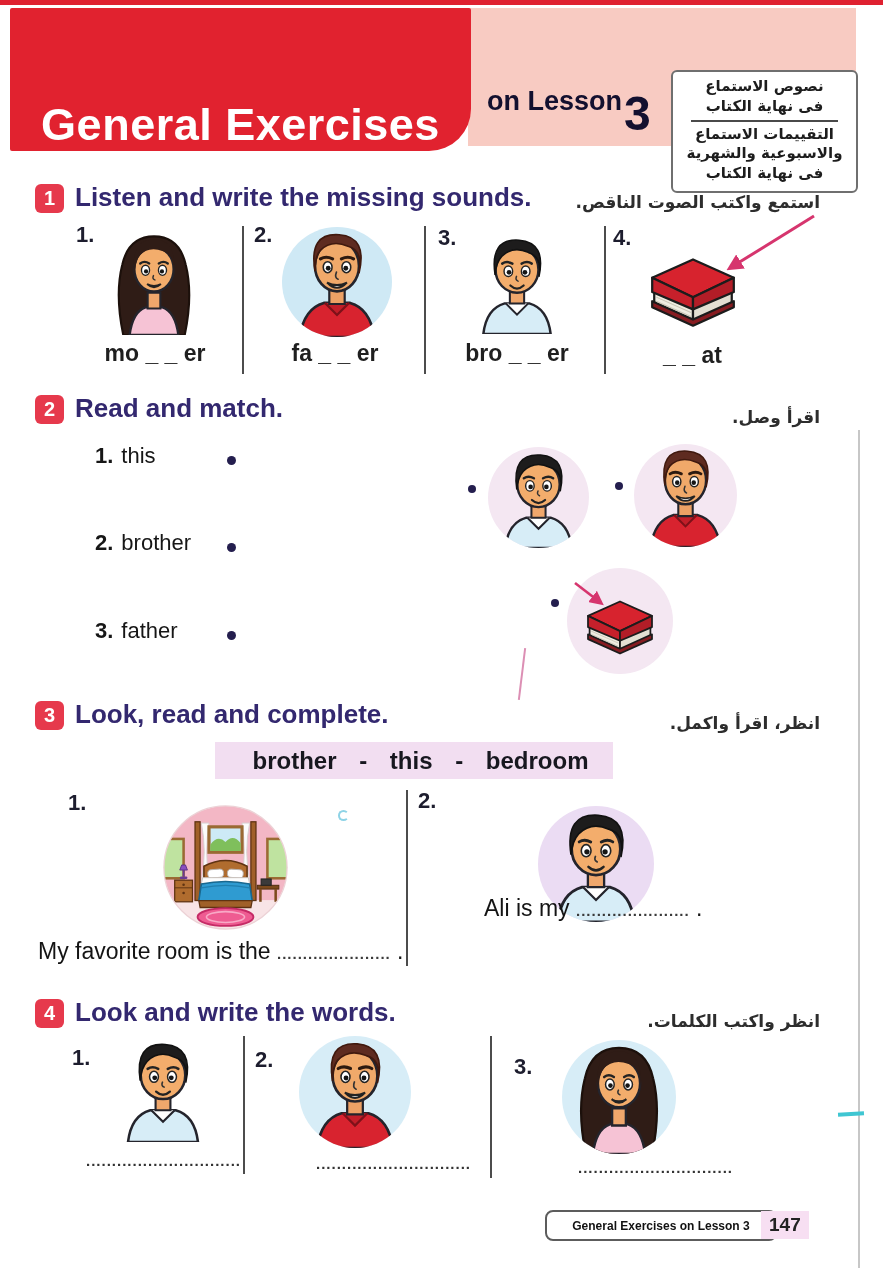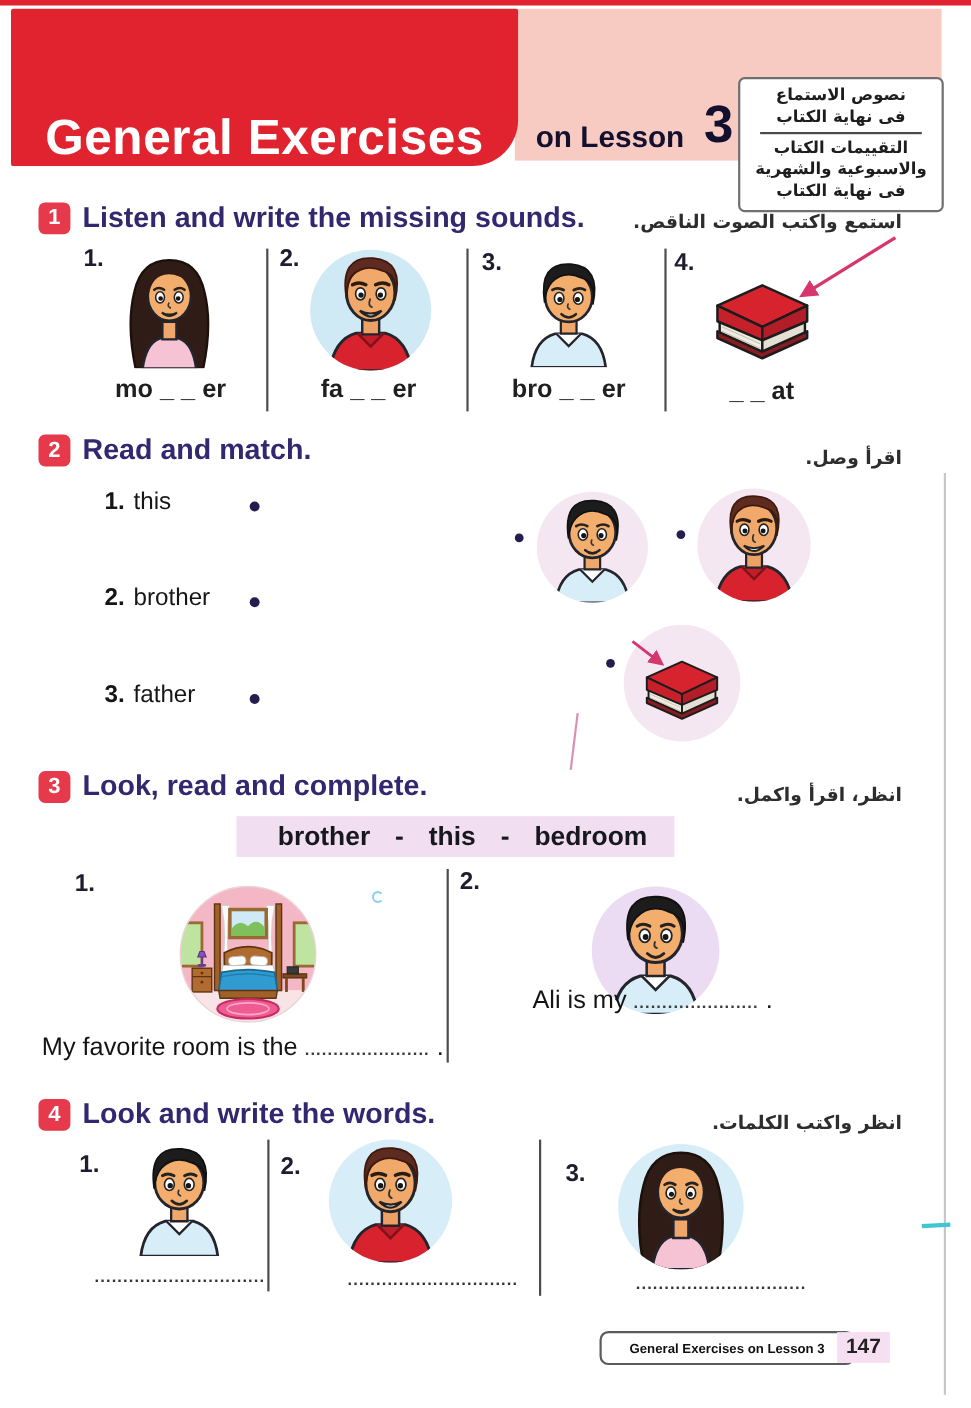--- a/index.html
+++ b/index.html
@@ -13,21 +13,21 @@
 
   
   .top-strip { position: absolute; left: 0; top: 0; width: 883px; height: 5px; background: #df2130; }
   .pink-block { position: absolute; left: 468px; top: 8px; width: 388px; height: 138px; background: #f8cbc2; }
   .banner {
     position: absolute; left: 10px; top: 8px; width: 461px; height: 143px;
     background: #e1222f; border-radius: 2px 2px 42px 2px;
     display: flex; justify-content: center; align-items: flex-end; 
   }
   .banner-title { color: #ffffff; font-weight: bold; font-size: 45px; letter-spacing: 0.5px; }
-  .on-lesson { position: absolute; left: 487px; top: 86px; display: flex; align-items: flex-end; gap: 18px; color: #13102f; }
+  .on-lesson { position: absolute; left: 487px; top: 86px; display: flex; align-items: flex-start; gap: 2px; color: #13102f; }
   .on-lesson-text { font-size: 27px; font-weight: bold; }
   .on-lesson-num { font-size: 48px; font-weight: bold; }
   .note-box {
     position: absolute; left: 671px; top: 70px; width: 187px;
     background: #ffffff; border: 2px solid #6f6f6f; border-radius: 6px;
     padding: 5px 6px 7px 6px; text-align: center;
     font-family: "DejaVu Sans", sans-serif; font-size: 15px; font-weight: bold;
     color: #1d1d1d; line-height: 1.32;
   }
   .note-divider { border-top: 2px solid #4a4a4a; margin: 3px 12px; }
@@ -199,21 +199,21 @@
       <span class="banner-title">General Exercises</span>
     </div>
     <div class="on-lesson">
       <span class="on-lesson-text">on Lesson</span>
       <span class="on-lesson-num">3</span>
     </div>
     <div class="note-box">
       <div>نصوص الاستماع</div>
       <div>فى نهاية الكتاب</div>
       <div class="note-divider"></div>
-      <div>التقييمات الكتاب</div>
+      <div>التقييمات الاستماع</div>
       <div>والاسبوعية والشهرية</div>
       <div>فى نهاية الكتاب</div>
     </div>
   </header>
 
   <section>
     <div class="badge" style="left:35px; top:184px;">1</div>
     <h2 class="ex-title" style="left:75px; top:182px;">Listen and write the missing sounds.</h2>
     <div class="ar" style="left:540px; top:192px; width:280px;">استمع واكتب الصوت الناقص.</div>
 

